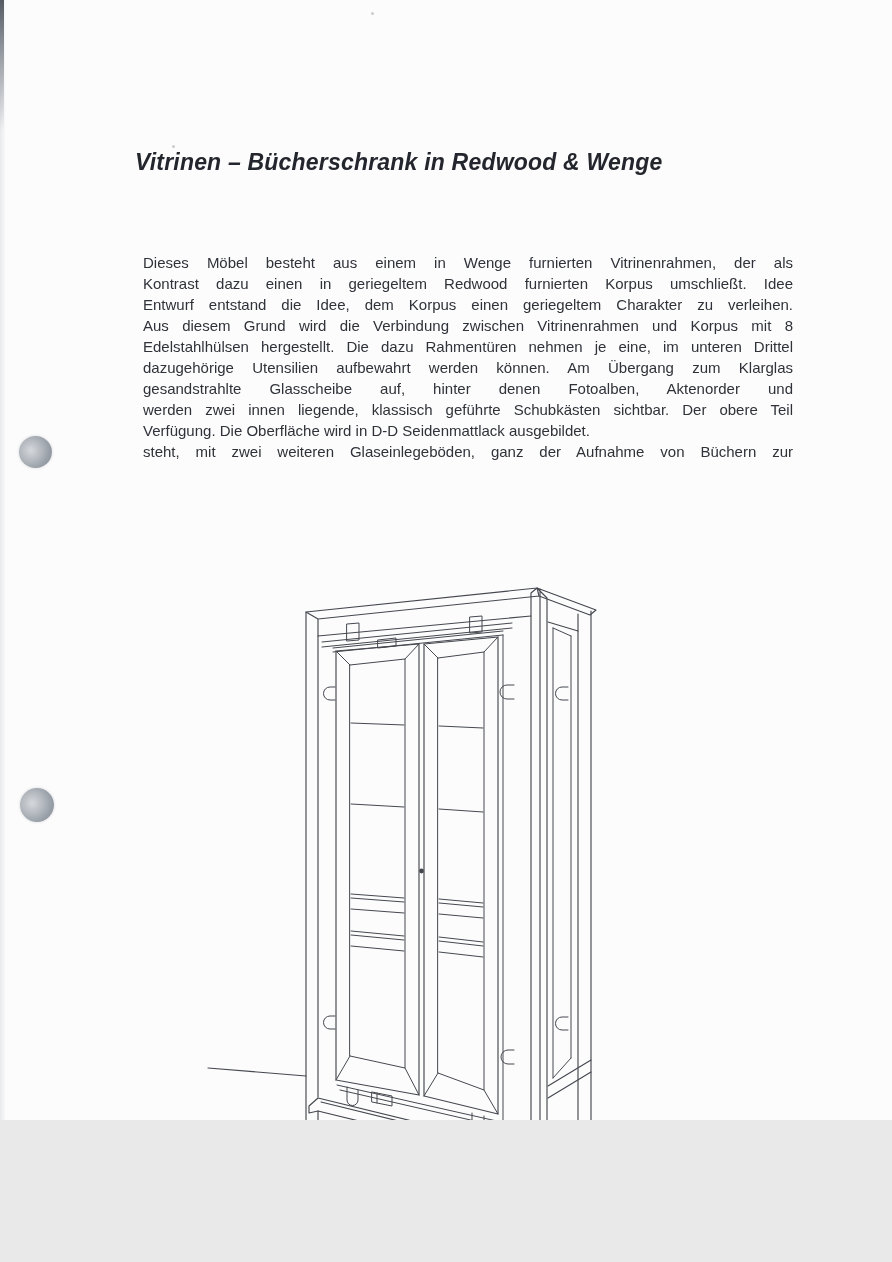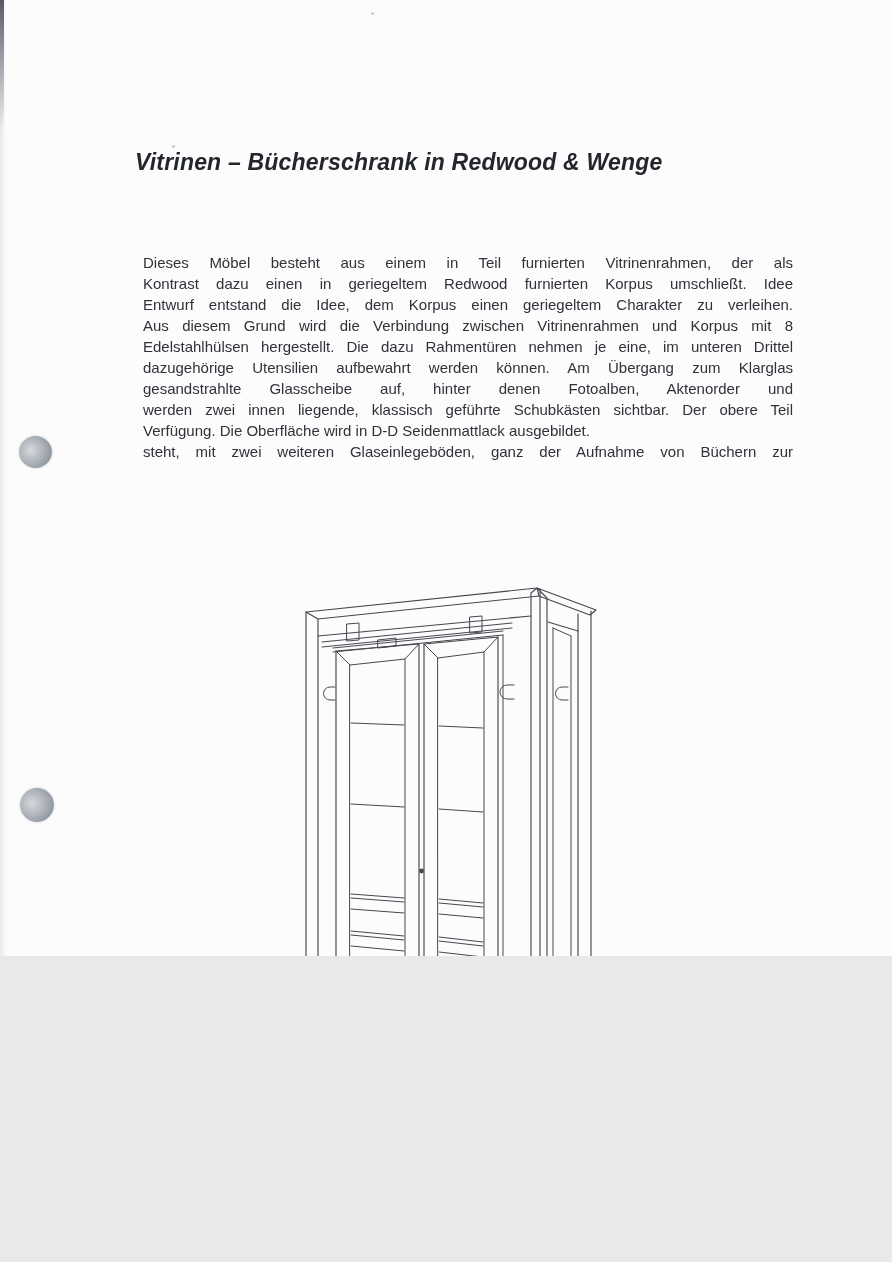--- a/index.html
+++ b/index.html
@@ -1,17 +1,17 @@
 <!DOCTYPE html>
 <html><head>
 <meta charset="utf-8">
 <style>
   html,body{margin:0;padding:0;background:#e9e9ea;}
   .page{
-    position:relative;width:892px;height:956px;background:#fcfcfd;
+    position:relative;width:892px;height:1120px;background:#fcfcfd;
     font-family:"Liberation Sans",sans-serif;overflow:hidden;
   }
   .edge-dark{
     position:absolute;left:0;top:0;width:4px;height:130px;
     background:linear-gradient(180deg,#565b63 0%,#8d929a 35%,rgba(230,232,235,0) 100%);
   }
   .edge-strip{
     position:absolute;left:0;top:0;width:6px;height:1262px;
     background:linear-gradient(90deg,#e7e9ec 0%,rgba(252,252,253,0) 100%);
   }
@@ -49,21 +49,21 @@
   <div class="edge-dark"></div>
   <div class="speck speck-1"></div>
   <div class="speck speck-2"></div>
 
   <div class="hole hole-1"></div>
   <div class="hole hole-2"></div>
 
   <h1 class="doc-title">Vitrinen – Bücherschrank in Redwood &amp; Wenge</h1>
 
   <div class="body-text">
-    <div class="jline">Dieses Möbel besteht aus einem in Teil furnierten Vitrinenrahmen, der als</div>
+    <div class="jline">Dieses Möbel besteht aus einem in Wenge furnierten Vitrinenrahmen, der als</div>
     <div class="jline">Kontrast dazu einen in geriegeltem Redwood furnierten Korpus umschließt. Idee</div>
     <div class="jline">Entwurf entstand die Idee, dem Korpus einen geriegeltem Charakter zu verleihen.</div>
     <div class="jline">Aus diesem Grund wird die Verbindung zwischen Vitrinenrahmen und Korpus mit 8</div>
     <div class="jline">Edelstahlhülsen hergestellt. Die dazu Rahmentüren nehmen je eine, im unteren Drittel</div>
     <div class="jline">dazugehörige Utensilien aufbewahrt werden können. Am Übergang zum Klarglas</div>
     <div class="jline">gesandstrahlte Glasscheibe auf, hinter denen Fotoalben, Aktenorder und</div>
     <div class="jline">werden zwei innen liegende, klassisch geführte Schubkästen sichtbar. Der obere Teil</div>
     <div class="jline last">Verfügung. Die Oberfläche wird in D-D Seidenmattlack ausgebildet.</div>
     <div class="jline">steht, mit zwei weiteren Glaseinlegeböden, ganz der Aufnahme von Büchern zur</div>
   </div>

